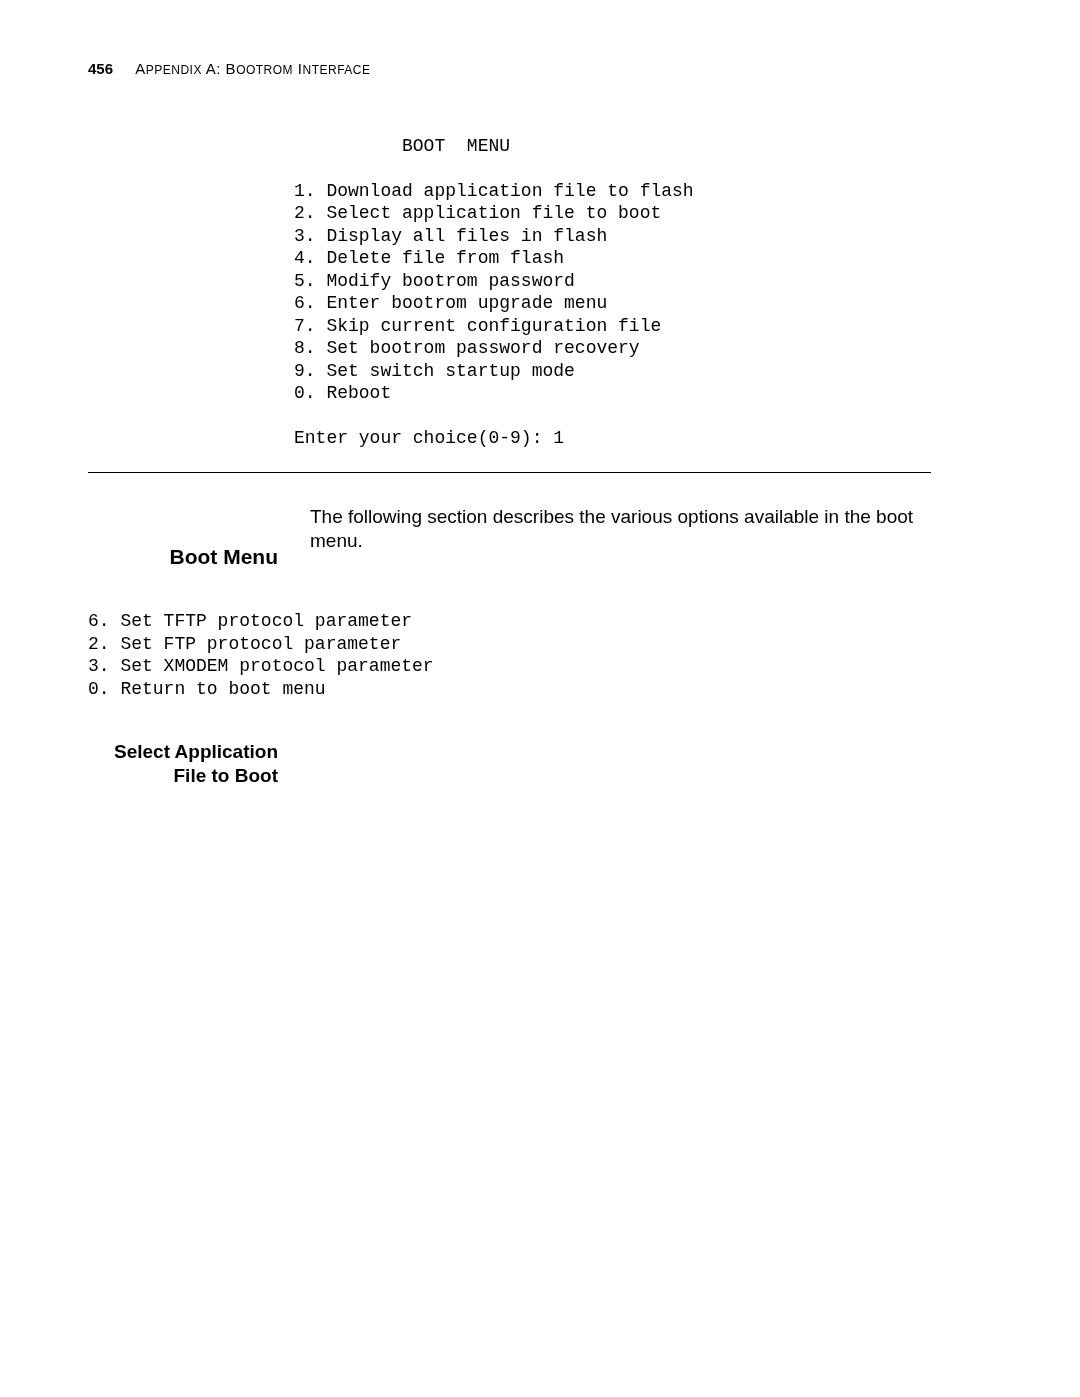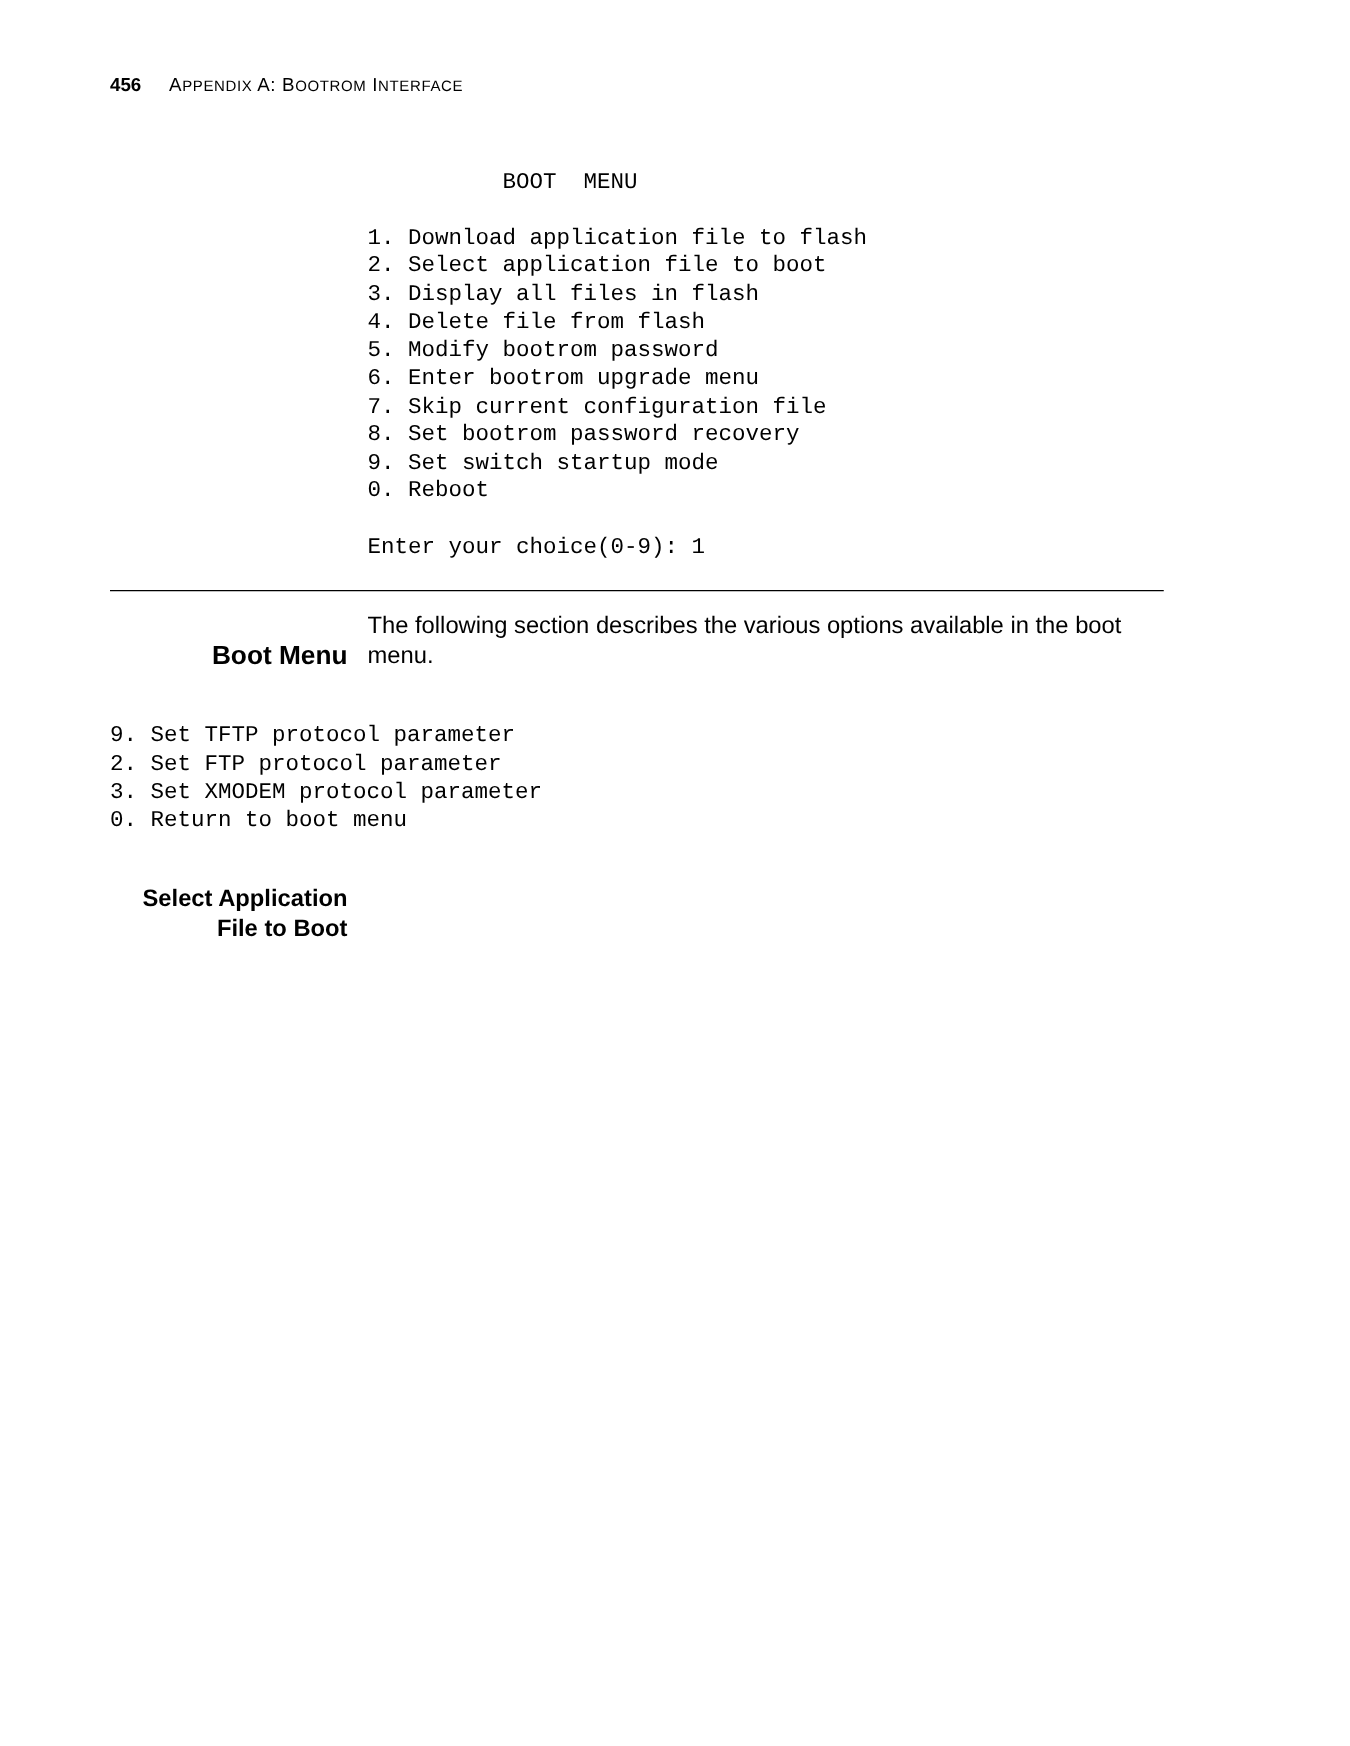--- a/index.html
+++ b/index.html
@@ -59,21 +59,21 @@
   }
   hr.rule {
     border: none;
     border-top: 1.5px solid #000;
     margin: 22px 0 16px 0;
   }
   .section-bootmenu .label-col {
     font-size: 21px;
   }
   p.body-text {
-    margin: 0;
+    margin: 16px;
     font-size: 19px;
     line-height: 1.3;
   }
   .spacer-sm { height: 14px; }
   .spacer-md { height: 26px; }
   a.xref {
     color: #0047c2;
     text-decoration: underline;
   }
 </style>
@@ -119,21 +119,21 @@
     <div class="body-col">
       <p class="body-text">The following section describes the various options available in the boot menu.</p>
     </div>
   </div>
 
   <div class="spacer-md"></div>
 
   <div class="two-col">
     <div class="body-col">
       <div class="spacer-sm"></div>
-      <pre class="mono">9. Set TFTP protocol parameter
+      <pre class="mono">6. Set TFTP protocol parameter
 2. Set FTP protocol parameter
 3. Set XMODEM protocol parameter
 0. Return to boot menu</pre>
       <div class="spacer-sm"></div>
     </div>
   </div>
 
   <div class="spacer-md"></div>
 
   <div class="two-col">

